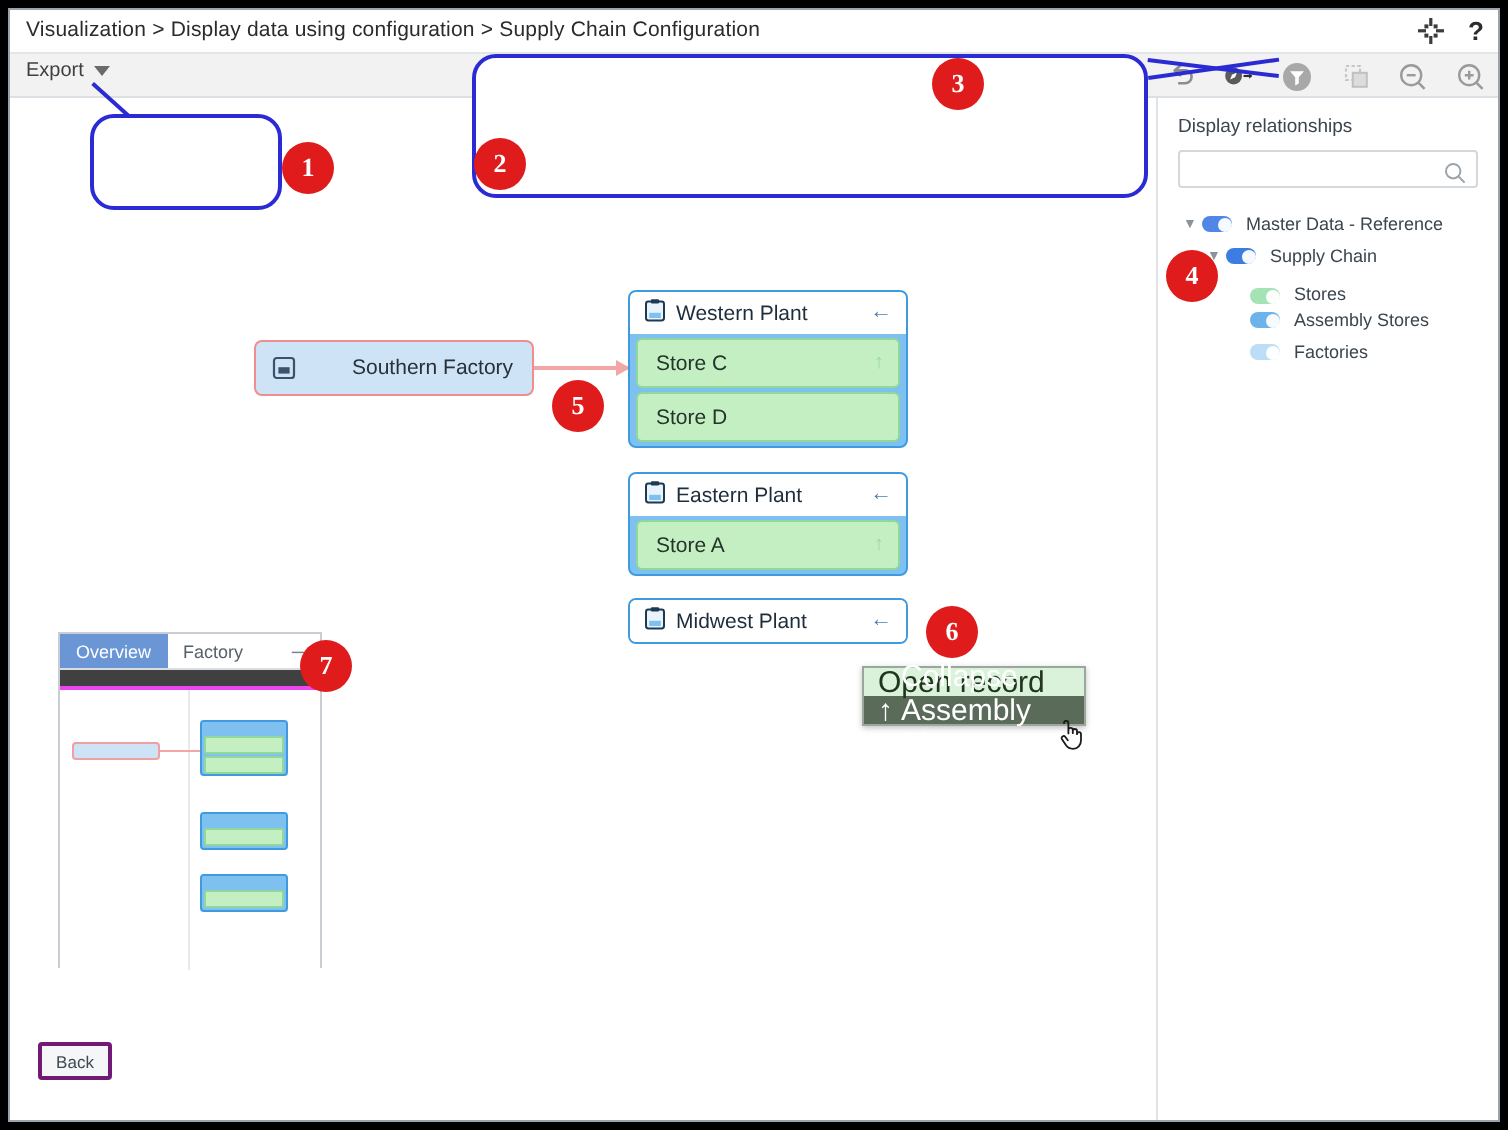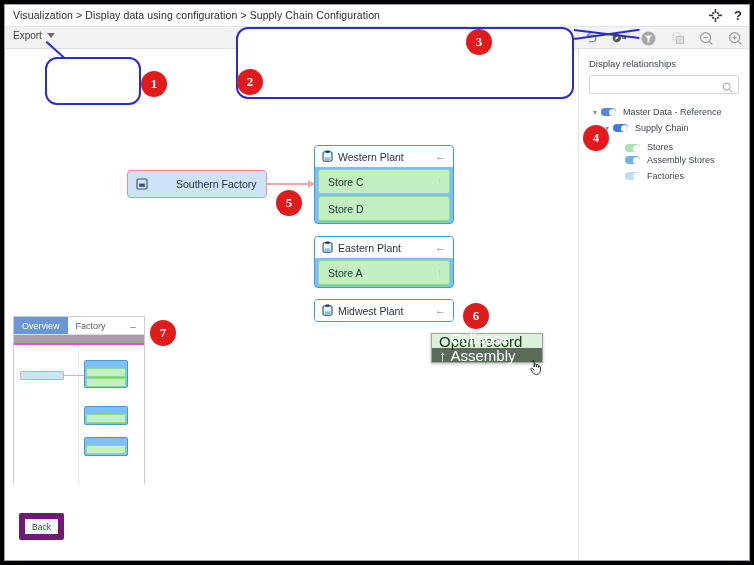--- a/index.html
+++ b/index.html
@@ -41,36 +41,36 @@
   .connector{position:absolute;height:1.6px;background:#f2a6a6;}
   .connector:after{content:"";position:absolute;right:-1px;top:-3.2px;border-left:7px solid #f2a6a6;border-top:4px solid transparent;border-bottom:4px solid transparent;}
 
   
   .ctxmenu{position:absolute;width:112px;border:1px solid #9aa79a;box-sizing:border-box;font-size:15px;z-index:40;box-shadow:0 1px 3px rgba(0,0,0,.25);}
   .ctxmenu .mi{height:14px;display:flex;align-items:center;gap:4px;padding:0 7px;background:#d9f2d9;color:#21351f;cursor:pointer;}
   .ctxmenu .mi.hot{background:#5a6b5a;color:#fff;}
   .cursor-hand{position:absolute;width:13px;height:15px;z-index:42;}
 
   
-  .ovpanel{position:absolute;left:8px;top:267px;width:132px;height:168px;border:1px solid #c9ced4;background:#a3a3a3;box-sizing:border-box;}
+  .ovpanel{position:absolute;left:24px;top:267px;width:132px;height:168px;border:1px solid #c9ced4;background:#404040;box-sizing:border-box;}
   .ovtabs{height:17px;display:flex;align-items:stretch;border-bottom:1px solid #d9dde1;background:#fff;}
   .ovtab{display:flex;align-items:center;padding:0 8px;font-size:9px;color:#56606a;cursor:pointer;}
   .ovtab.act{background:#6b96d6;color:#fff;}
   .ovmin{margin-left:auto;display:flex;align-items:center;padding:0 8px;color:#7a838c;font-size:11px;cursor:pointer;}
   .ovline{height:2px;background:#ef45ef;margin:8px 0 0 0;}
   .minimap{position:relative;height:140px;background:#fff;}
   .mm-node{position:absolute;box-sizing:border-box;}
   .mm-fact{width:44px;height:9px;background:#cfe3f7;border:.8px solid #f0a0a0;border-radius:2px;}
   .mm-plant{width:44px;border:.8px solid #3f9ae0;border-radius:2px;background:#7ec1f0;overflow:hidden;}
   .mm-hd{height:6px;background:#7ec1f0;}
   .mm-store{margin:.8px 1px;height:7px;background:#c3efc3;border:.5px solid #8fd79a;border-radius:1px;}
   .mm-conn{position:absolute;height:.8px;background:#f2a6a6;}
   .mm-div{position:absolute;left:64px;top:0;bottom:0;width:1px;background:#e7eaed;}
 
-  .backbtn{position:absolute;left:14px;bottom:20px;width:33px;height:15px;border:6px solid #701a75;background:#f4f6f8;border-radius:2px;font-size:8.5px;color:#3f4a55;display:flex;align-items:center;justify-content:center;cursor:pointer;text-align:right;}
+  .backbtn{position:absolute;left:14px;bottom:20px;width:33px;height:15px;border:2px solid #701a75;background:#f4f6f8;border-radius:2px;font-size:8.5px;color:#3f4a55;display:flex;align-items:center;justify-content:center;cursor:pointer;text-align:right;}
 
   
   .sidebar{position:absolute;right:0;top:44px;bottom:0;width:171px;background:#fff;border-left:1px solid #e0e3e7;box-sizing:border-box;padding:9px 10px;}
   .sb-title{font-size:9.5px;color:#3c454e;margin-bottom:6px;}
   .sb-search{position:relative;height:17px;border:1px solid #d3d8dd;border-radius:2px;background:#fff;}
   .sb-search input{position:absolute;inset:0;border:0;outline:0;background:transparent;font-size:9px;padding:0 20px 0 6px;font-family:"Liberation Sans",sans-serif;color:#333;}
   .sb-search .mag{position:absolute;right:5px;top:3px;color:#9aa3ac;}
   .tree{margin-top:10px;}
   .tnode{display:flex;align-items:center;height:16px;font-size:9px;color:#3c454e;}
   .tw{width:12px;display:flex;align-items:center;justify-content:center;color:#8a939c;font-size:7px;cursor:pointer;}

